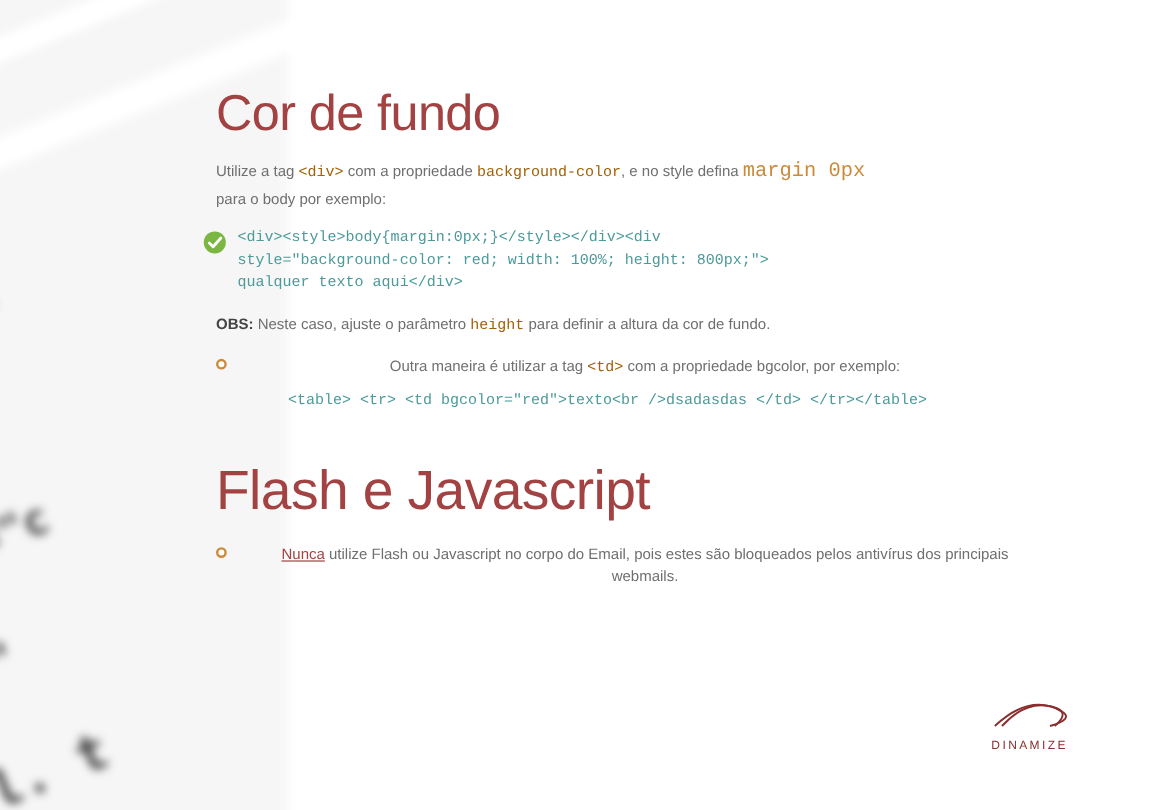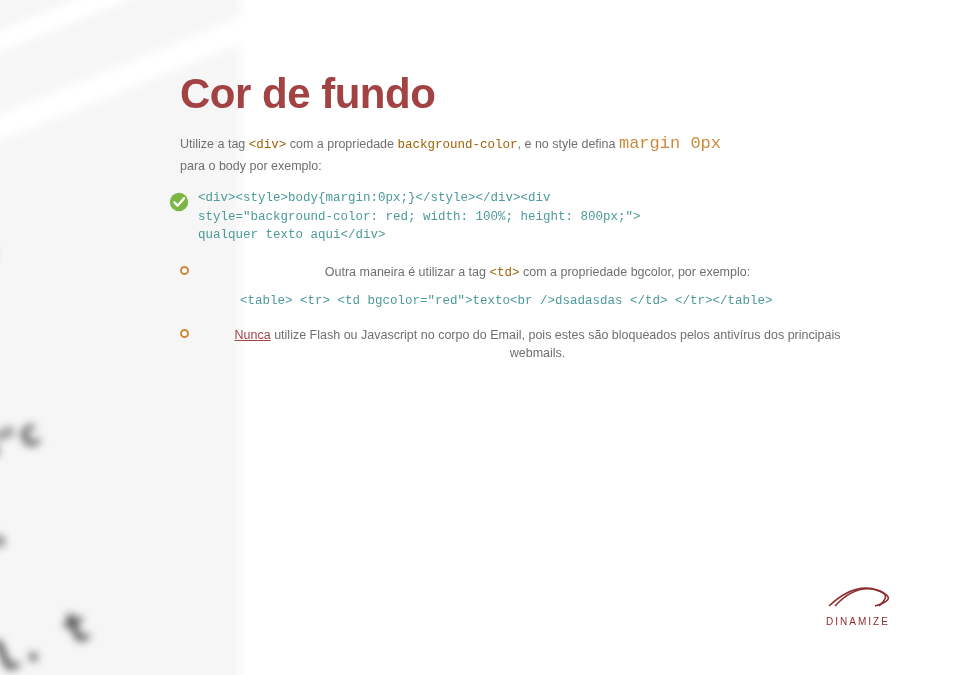--- a/index.html
+++ b/index.html
@@ -24,21 +24,21 @@
   .bg-blur svg { width: 100%; height: 100%; }
   .content {
     position: absolute;
     left: 180px;
     top: 70px;
     width: 680px;
     z-index: 1;
   }
   h1 {
     font-size: 42px;
-    font-weight: 700;
+    font-weight: 400;
     color: #a34242;
     font-family: "Segoe UI Light", "Helvetica Neue", Arial, sans-serif;
     margin-bottom: 14px;
     letter-spacing: -0.5px;
   }
   h1.second { font-size: 46px; margin-top: 40px; }
   .p-intro {
     font-size: 12.5px;
     color: #6f6f6f;
     line-height: 1.45;
@@ -155,29 +155,33 @@
       <svg viewBox="0 0 24 24">
           <circle cx="12" cy="12" r="10" fill="#7bb642"></circle>
           <path d="M7 12.5 L10.5 16 L17.5 8" stroke="#fff" stroke-width="2.6" fill="none" stroke-linecap="round" stroke-linejoin="round"></path>
         </svg>
     </span>
     <pre><span>&lt;div&gt;&lt;style&gt;body{margin:0px;}&lt;/style&gt;&lt;/div&gt;&lt;div</span>
 <span>style="background-color: red; width: 100%; height: 800px;"&gt;</span>
 <span>qualquer texto aqui&lt;/div&gt;</span></pre>
   </div>
 
+  <p class="obs-row">
+    <strong>OBS:</strong><span> Neste caso, ajuste o parâmetro </span><span class="code-inline">height</span><span> para definir a altura da cor de fundo.</span>
+  </p>
 
   <div class="bullet-block">
     <span class="bullet-dot"></span>
     <p class="bullet-text">
       <span>Outra maneira é utilizar a tag </span><span class="code-inline">&lt;td&gt;</span><span> com a propriedade bgcolor, por exemplo:</span>
     </p>
     <div class="code-line-center">&lt;table&gt; &lt;tr&gt;  &lt;td bgcolor="red"&gt;texto&lt;br /&gt;dsadasdas &lt;/td&gt; &lt;/tr&gt;&lt;/table&gt;</div>
   </div>
 
+  <h1 class="second">Flash e Javascript</h1>
 
   <div class="bullet-block">
     <span class="bullet-dot"></span>
     <p class="bullet-text">
       <span class="nunca">Nunca</span><span> utilize Flash ou Javascript no corpo do Email, pois estes são bloqueados pelos antivírus dos principais webmails.</span>
     </p>
   </div>
 
 </div>
 

